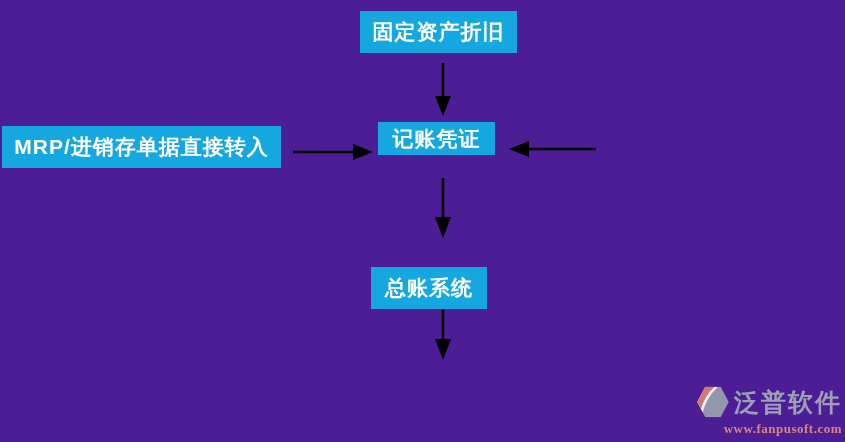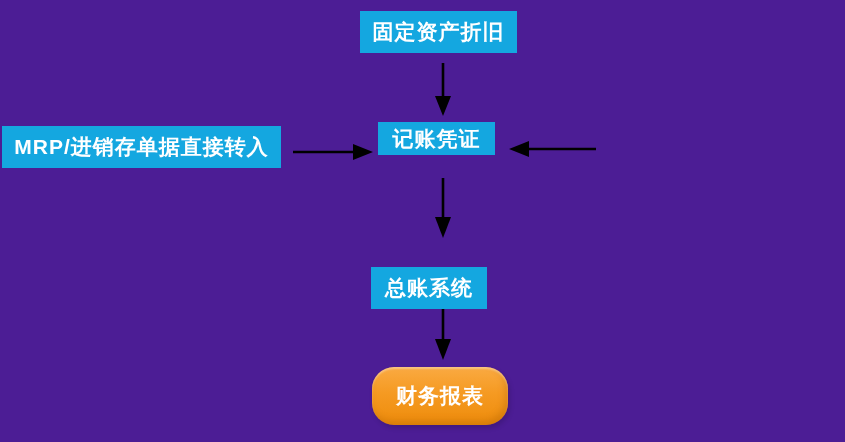--- a/index.html
+++ b/index.html
@@ -126,18 +126,34 @@
 
   <div class="node blue" id="node-voucher">
     <span>记账凭证</span>
   </div>
 
 
   <div class="node blue" id="node-ledger">
     <span>总账系统</span>
   </div>
 
-  <div class="node orange" id="node-report">
-    <span>财务报表</span>
+
+  <div class="watermark">
+    <div class="wm-row1">
+      <svg width="37" height="36" viewBox="0 0 40 40" xmlns="http://www.w3.org/2000/svg" style="margin-right:4px;">
+        <defs>
+          <clipPath id="hexclip">
+            <polygon points="11,2 29,2 38.5,20 29,38 11,38 1.5,20"></polygon>
+          </clipPath>
+        </defs>
+        <g clip-path="url(#hexclip)">
+          <rect x="0" y="0" width="40" height="40" fill="#9aa2b1"></rect>
+          <path d="M 0,0 L 28,0 Q 11,15 7,36 L 0,36 Z" fill="#ffffff"></path>
+          <path d="M 2,0 L 24,0 Q 9,13 5.5,30 L 2,30 Z" fill="#df8069"></path>
+          <path d="M 0,0 L 8,0 L 8,40 L 0,40 Z" fill="#9aa2b1" opacity="0"></path>
+        </g>
+      </svg>
+      <span class="wm-brand">泛普软件</span>
+    </div>
+    <div class="wm-url">www.fanpusoft.com</div>
   </div>
-
 
 </div>
 
 </body></html>

